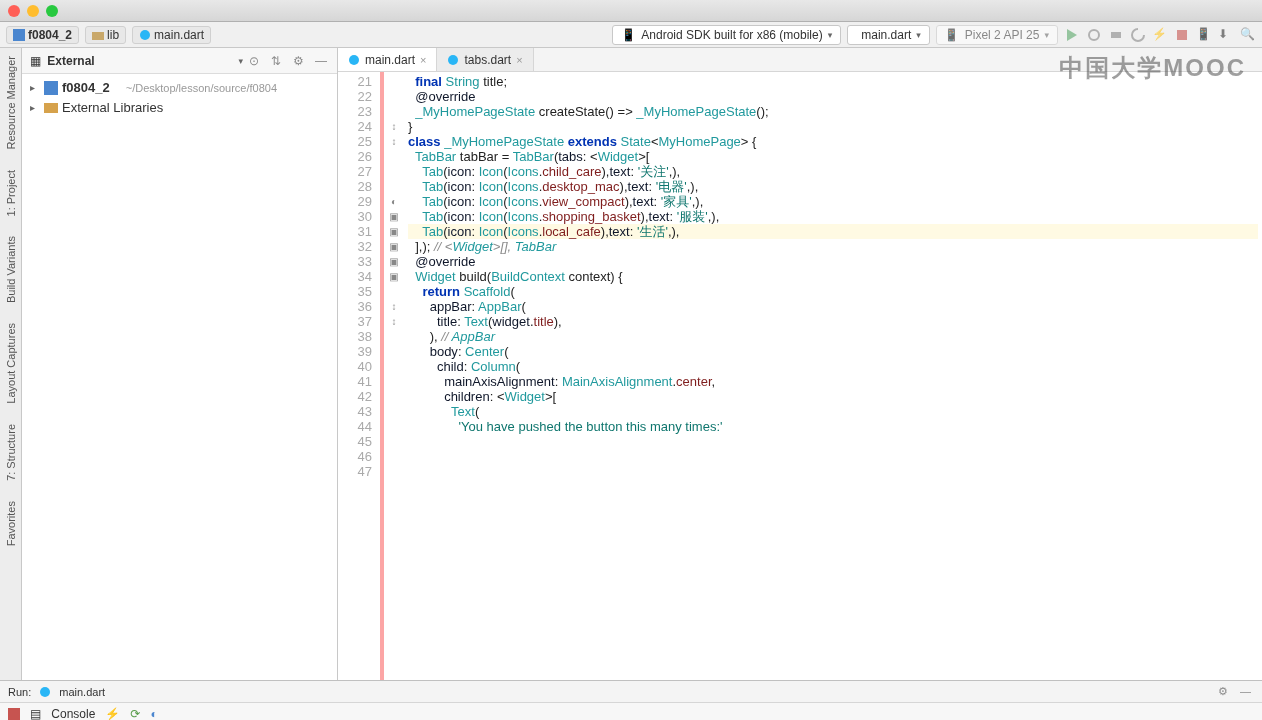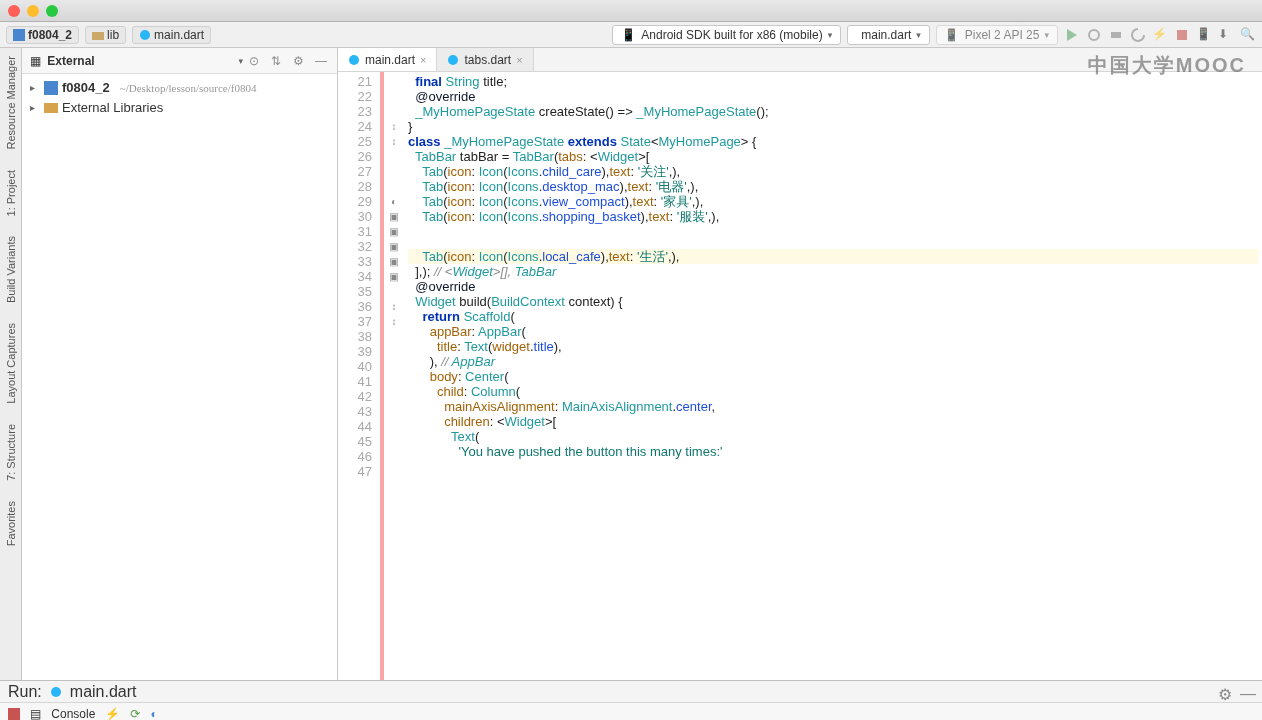--- a/index.html
+++ b/index.html
@@ -31,49 +31,49 @@
 .project-pane { width: 316px; background: #fff; border-right: 1px solid #c8c8c8; display: flex; flex-direction: column; }
 .project-header { height: 26px; background: #f7f7f7; border-bottom: 1px solid #dcdcdc; display: flex; align-items: center; padding: 0 8px; gap: 6px; }
 .project-header .title { font-weight: bold; font-size: 12px; flex: 1; }
 .tool-icons { display: flex; gap: 8px; }
 .small-ico { width: 14px; height: 14px; opacity: 0.55; }
 
 .tree { padding: 4px 2px; font-size: 13px; line-height: 20px; }
 .tree-row { display: flex; align-items: center; gap: 4px; padding-left: 6px; }
 .tree-fold { width: 10px; font-size: 10px; color: #666; }
 .tree-ico { width: 14px; height: 14px; }
-.tree-hint { color: #999; margin-left: 6px; font-size: 11px; font-family: Liberation Serif, serif; }
+.tree-hint { color: #999; margin-left: 12px; font-size: 11px; }
 
 .editor-area { flex: 1; display: flex; flex-direction: column; background: #fff; }
 .tabbar { height: 24px; background: #f4f4f4; border-bottom: 1px solid #d6d6d6; display: flex; }
 .ed-tab { padding: 3px 10px; font-size: 12px; display: flex; align-items: center; gap: 5px; border-right: 1px solid #d6d6d6; background: #fff; }
 .ed-tab.inactive { background: #ececec; }
 .close-x { color: #999; font-size: 11px; cursor: pointer; }
 
 .code-scroll { flex: 1; display: flex; overflow: hidden; font-family: Menlo, Consolas, monospace; font-size: 13px; line-height: 15px; position: relative; }
 .gutter { width: 46px; text-align: right; padding: 2px 8px 2px 0; color: #aaa; background: #fff; border-right: 4px solid #fca5a5; user-select: none; }
 .marker-col { width: 20px; background: #fff; padding-top: 2px; }
 .marker-col div { height: 15px; text-align: center; font-size: 10px; color: #888; }
 .code { flex: 1; padding: 2px 4px; white-space: pre; color: #222; }
 .kw { color: #0033b3; font-weight: bold; }
 .type { color: #20999d; }
 .annot { color: #0f172a; }
 .str { color: #0f766e; }
 .com { color: #8c8c8c; font-style: italic; }
-.prop { color: #1d4ed8; }
-.ident { color: #a16207; }
-.hl-line { background: #fffae3; margin-top: 25px; }
+.prop { color: #7f1d1d; }
+.ident { color: #0f172a; }
+.hl-line { background: #fffae3; }
 
 
 .run-panel { height: 226px; border-top: 1px solid #c0c0c0; background: #fff; display: flex; flex-direction: column; }
-.run-header { height: 22px; background: #f4f4f4; border-bottom: 1px solid #d6d6d6; display: flex; align-items: center; padding: 0 8px; gap: 8px; font-size: 16px; }
+.run-header { height: 22px; background: #f4f4f4; border-bottom: 1px solid #d6d6d6; display: flex; align-items: center; padding: 0 8px; gap: 8px; font-size: 11px; }
 .run-header .btns { margin-left: auto; display: flex; gap: 8px; }
 .console-tabs { height: 22px; background: #f7f7f7; border-bottom: 1px solid #dcdcdc; display: flex; align-items: center; padding: 0 8px; gap: 10px; font-size: 12px; }
 
-.watermark { position: absolute; right: 16px; top: 52px; font-size: 20px; font-weight: bold; color: rgba(80,80,80,0.55); letter-spacing: 2px; pointer-events: none; }
+.watermark { position: absolute; right: 16px; top: 52px; font-size: 24px; font-weight: bold; color: rgba(80,80,80,0.55); letter-spacing: 2px; pointer-events: none; }
 
 svg { display: block; }
 </style>
 </head>
 <body>
 
 <div class="titlebar">
   <div class="traffic">
     <div class="dot red"></div>
     <div class="dot yellow"></div>

